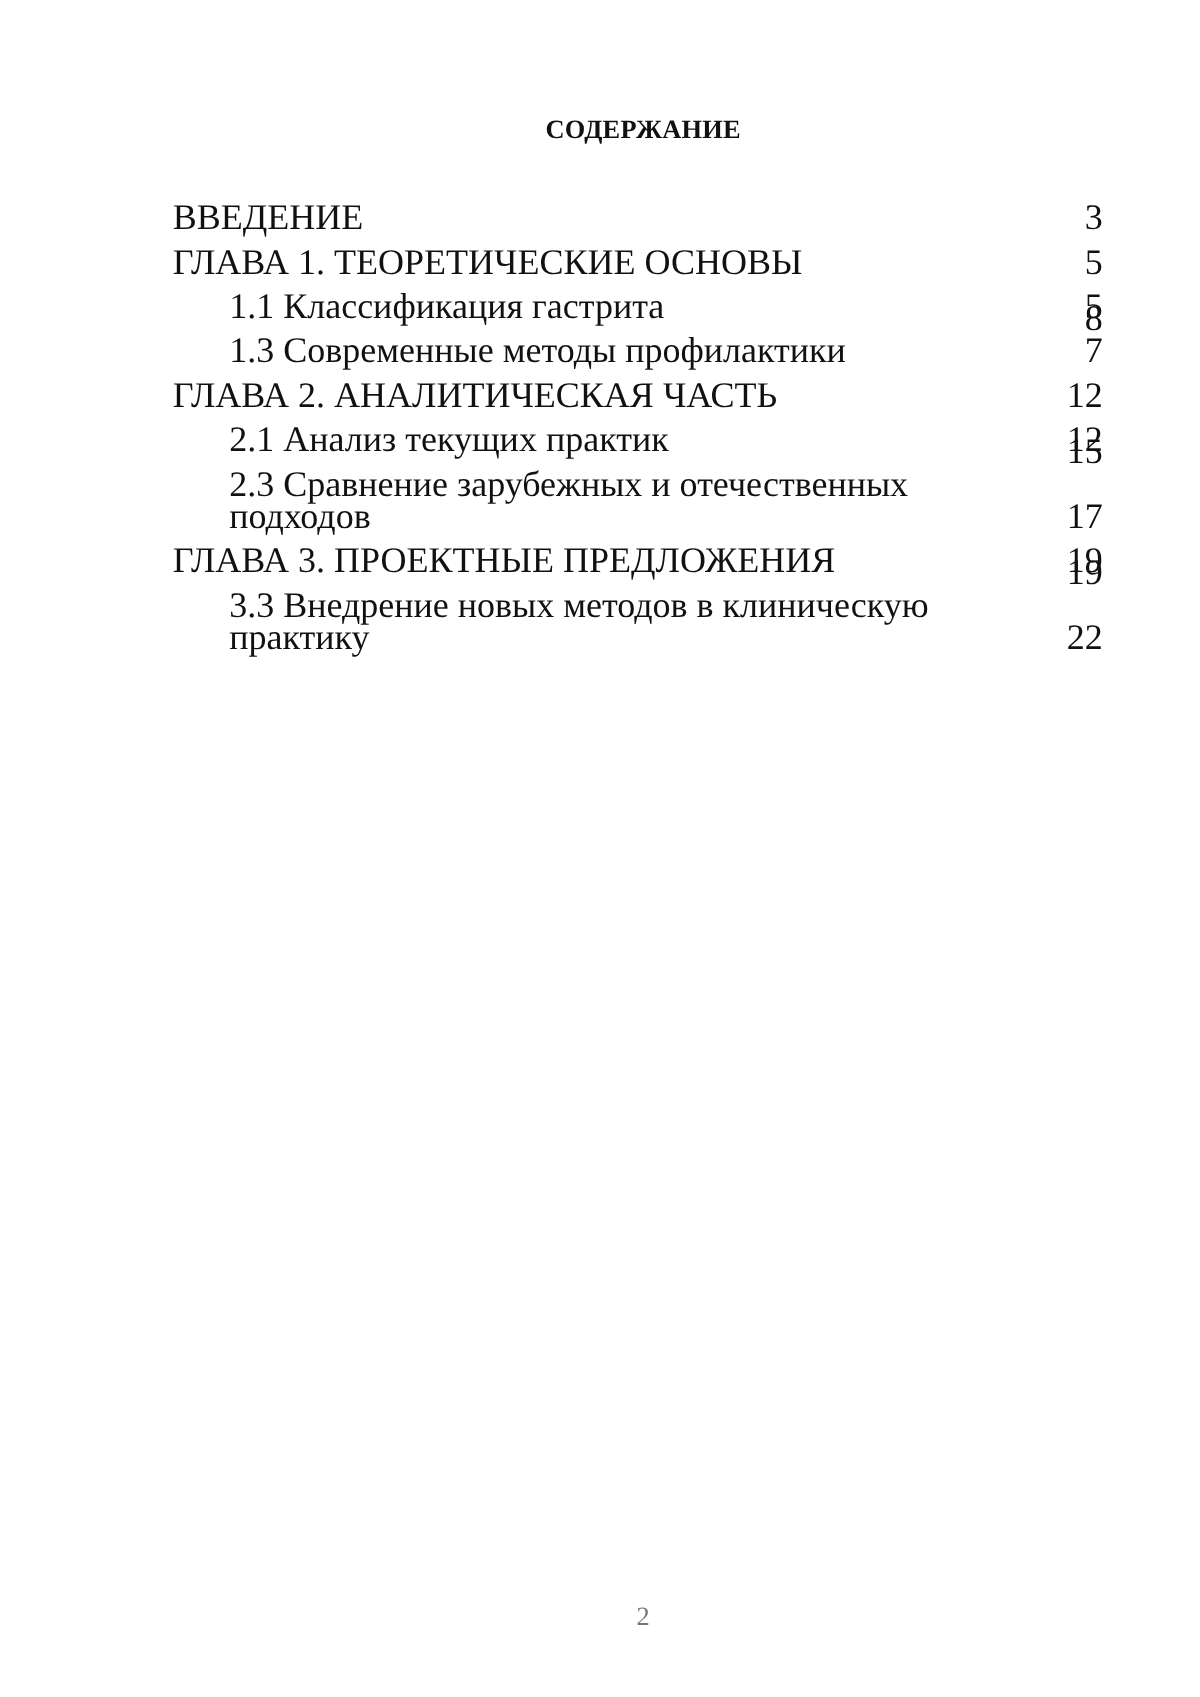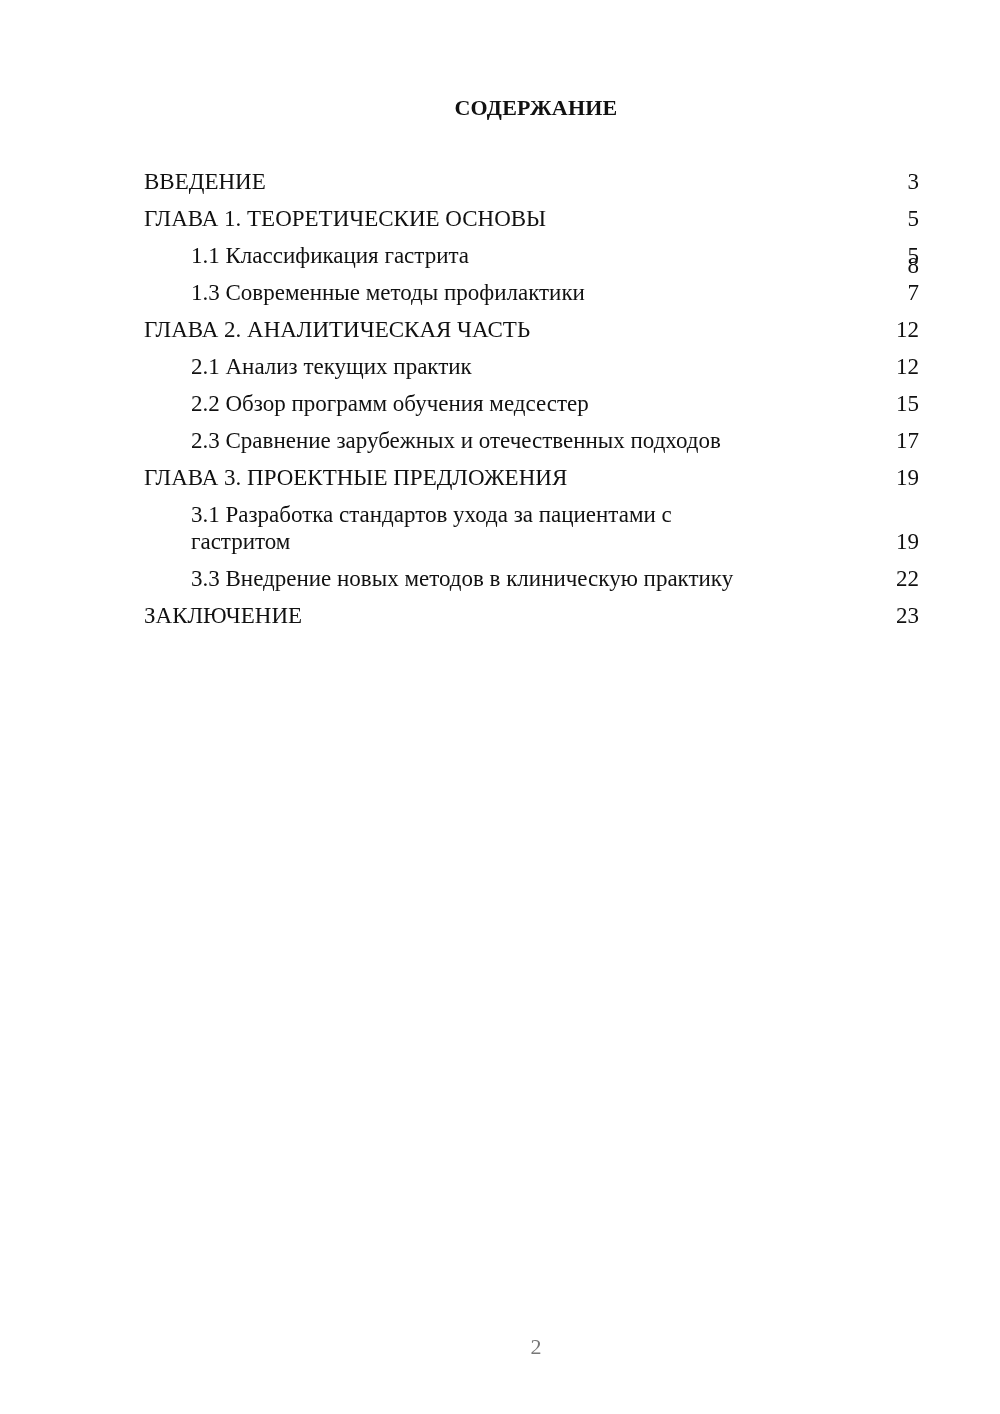--- a/index.html
+++ b/index.html
@@ -5,21 +5,21 @@
   html, body { margin: 0; padding: 0; background: #ffffff; }
   body {
     width: 1000px; height: 1414px; position: relative; overflow: hidden;
     font-family: "Liberation Serif", "DejaVu Serif", serif; color: #111;
   }
   .title {
     position: absolute; top: 95px; left: 0; width: 1072px;
     text-align: center; font-weight: bold; font-size: 22px; letter-spacing: 0.2px;
   }
   .toc { position: absolute; top: 168px; left: 144px; width: 775px; }
-  .row { position: relative; font-size: 23px; line-height: 27px; margin-bottom: 10px; }
+  .row { position: relative; font-size: 30px; line-height: 27px; margin-bottom: 10px; }
   .row.main .label { padding-left: 0; display: block; width: 700px; }
   .row.sub .label { padding-left: 47px; display: block; width: 600px; }
   .row .page { position: absolute; right: 0; bottom: 0; }
   .footer-page {
     position: absolute; top: 1334px; left: 0; width: 1072px;
     text-align: center; font-size: 22px; color: #777;
   }
 </style>
 </head>
 <body>
@@ -48,38 +48,32 @@
   </div>
   <div class="row main">
     <span class="label">ГЛАВА 2. АНАЛИТИЧЕСКАЯ ЧАСТЬ</span>
     <span class="page">12</span>
   </div>
   <div class="row sub">
     <span class="label">2.1 Анализ текущих практик</span>
     <span class="page">12</span>
   </div>
   <div class="row sub">
-    <span class="label">2.2 Обзор программ обучения медсестер</span>
     <span class="page">15</span>
   </div>
   <div class="row sub">
     <span class="label" style="width:640px">2.3 Сравнение зарубежных и отечественных подходов</span>
     <span class="page">17</span>
   </div>
   <div class="row main">
     <span class="label">ГЛАВА 3. ПРОЕКТНЫЕ ПРЕДЛОЖЕНИЯ</span>
     <span class="page">19</span>
   </div>
   <div class="row sub">
-    <span class="label" style="width:560px">3.1 Разработка стандартов ухода за пациентами с гастритом</span>
     <span class="page">19</span>
   </div>
   <div class="row sub">
     <span class="label" style="width:650px">3.3 Внедрение новых методов в клиническую практику</span>
     <span class="page">22</span>
   </div>
-  <div class="row main">
-    <span class="label">ЗАКЛЮЧЕНИЕ</span>
-    <span class="page">23</span>
-  </div>
 </div>
 
 <div class="footer-page">2</div>
 
 </body></html>

